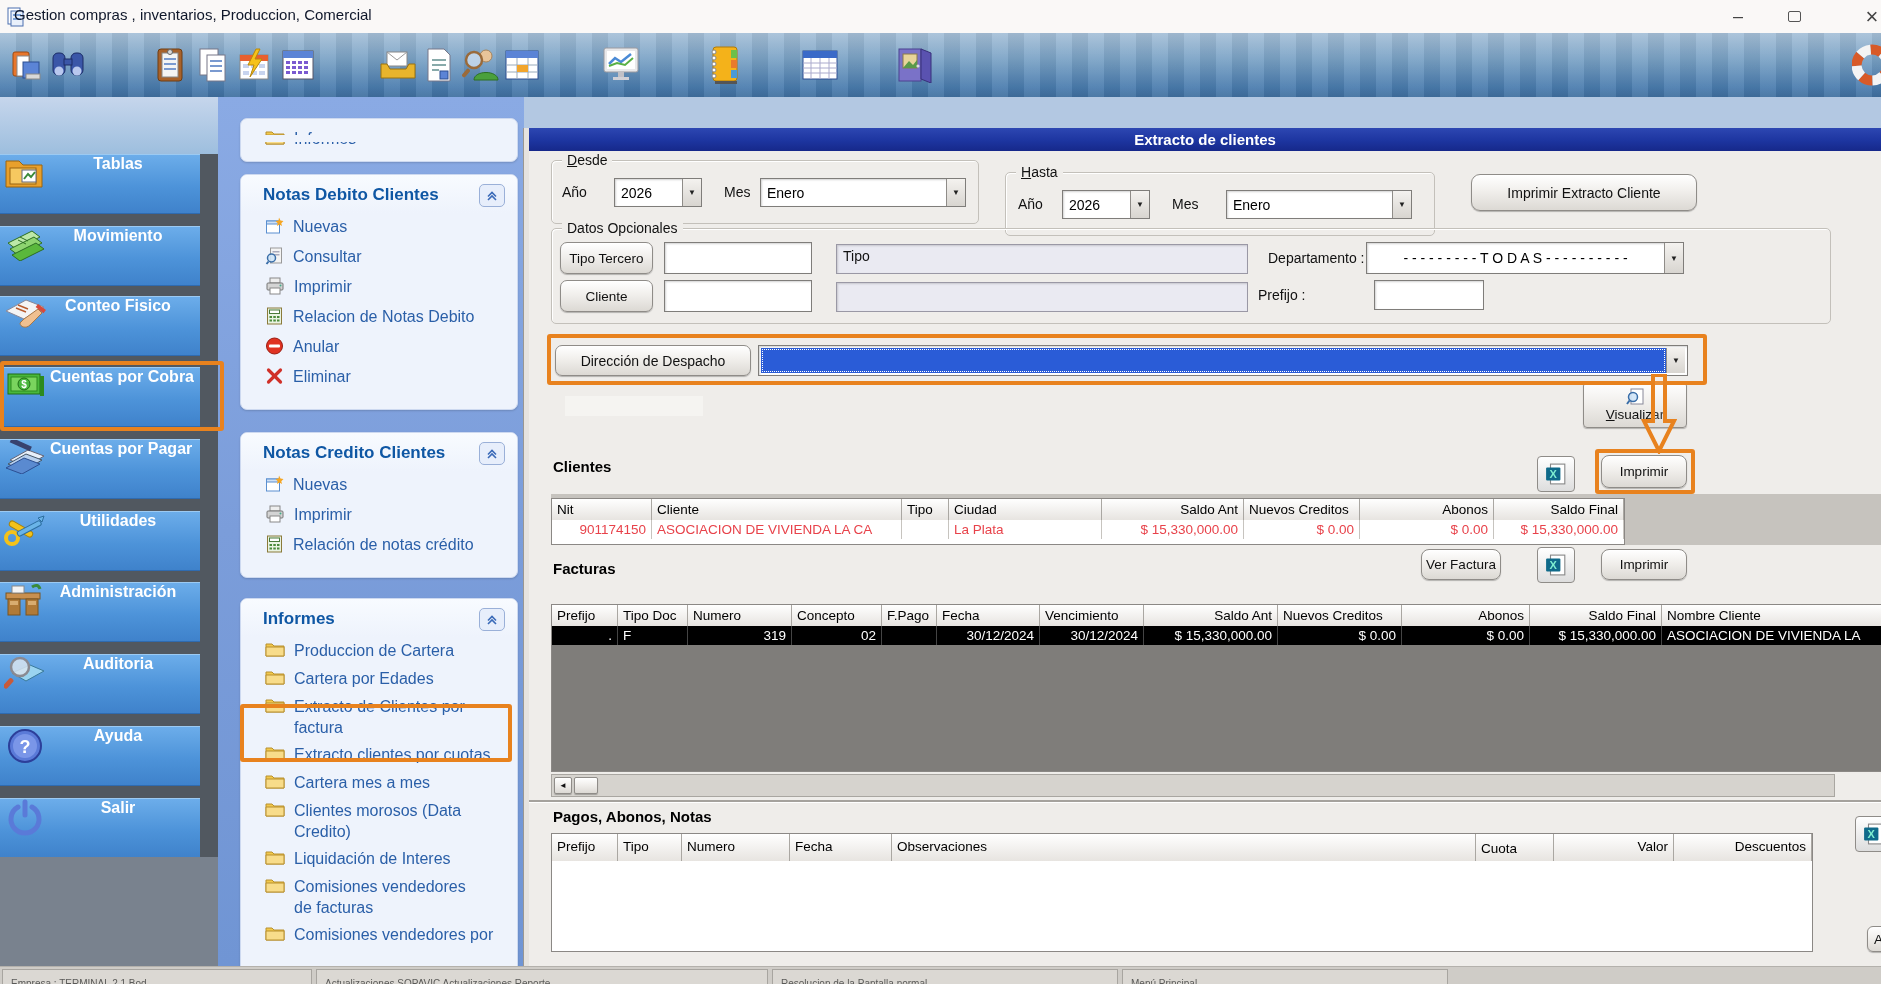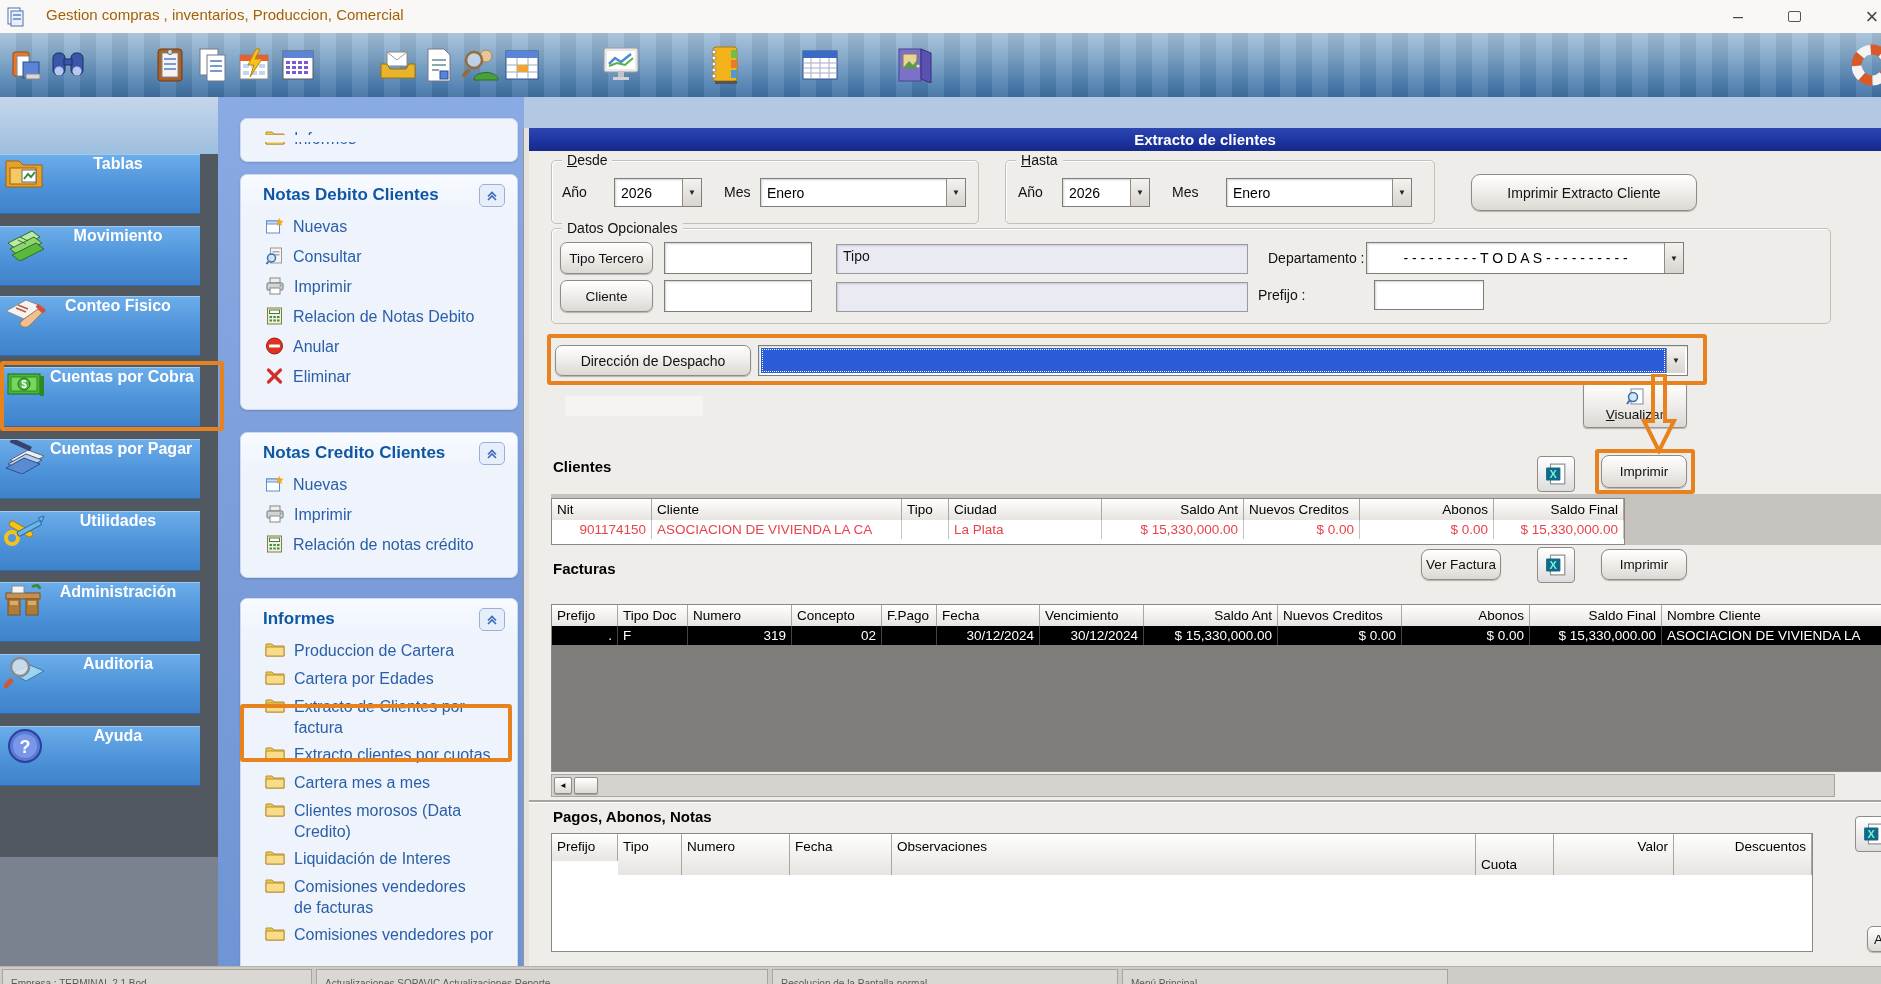--- a/index.html
+++ b/index.html
@@ -1,21 +1,21 @@
 <!DOCTYPE html>
 <html><head>
 <meta charset="utf-8">
 <style>
   html,body{margin:0;padding:0;background:#777;}
   #screen{position:relative;width:1881px;height:984px;overflow:hidden;background:#b3c8e2;
           font-family:"Liberation Sans",sans-serif;-webkit-font-smoothing:antialiased;}
   .abs{position:absolute;}
   
   #titlebar{left:0;top:0;width:1881px;height:33px;background:#faf8f7;border-bottom:1px solid #e3e1df;}
-  #titlebar .ttl{position:absolute;left:46px;top:6px;font-size:15px;color:#a16207;white-space:nowrap;}
+  #titlebar .ttl{position:absolute;left:14px;top:6px;font-size:15px;color:#0f172a;white-space:nowrap;}
   .winctl{position:absolute;top:0;height:33px;width:52px;display:flex;align-items:center;justify-content:center;color:#444;cursor:pointer;}
   .restore-box{width:11px;height:9px;border:1.4px solid #555;border-radius:2px;position:relative;background:#faf8f7;}
   .restore-box:before{content:"";position:absolute;left:2px;top:-4px;width:11px;height:9px;border:1.4px solid #555;border-radius:2px;z-index:-1;}
   
   #toolbar{left:0;top:33px;width:1881px;height:64px;
     background:linear-gradient(180deg,#a6c0d8 0%,#7ba3c6 40%,#4a7cae 85%,#3f6f9f 100%);}
   #toolbar:after{content:"";position:absolute;inset:0;
     background:repeating-linear-gradient(90deg,rgba(255,255,255,.07) 0 16px,rgba(0,0,0,.05) 16px 32px);}
   .tbi{position:absolute;top:11px;width:40px;height:42px;display:flex;align-items:center;justify-content:center;cursor:pointer;z-index:2;}
   
@@ -368,20 +368,29 @@
     <div class="sbtn" style="top:629px">
       <span class="sic">
           <svg width="38" height="38" viewBox="0 0 38 38">
             <circle cx="19" cy="19" r="16" fill="#5a7ad8" stroke="#2c3f9a" stroke-width="2"></circle>
             <circle cx="19" cy="19" r="12" fill="#7a96e8"></circle>
             <text x="19" y="26" text-anchor="middle" font-size="18" font-weight="bold" fill="#fff">?</text>
           </svg>
         </span>
       <span class="slb">Ayuda</span>
     </div>
+    <div class="sbtn" style="top:701px">
+      <span class="sic">
+          <svg width="38" height="38" viewBox="0 0 38 38">
+            <path d="M12 8 A14 14 0 1 0 26 8" fill="none" stroke="#5a7ad8" stroke-width="5" stroke-linecap="round"></path>
+            <line x1="19" y1="3" x2="19" y2="16" stroke="#5a7ad8" stroke-width="5" stroke-linecap="round"></line>
+          </svg>
+        </span>
+      <span class="slb">Salir</span>
+    </div>
     <div class="abs" style="left:0;top:760px;width:218px;height:109px;background:#79828e"></div>
   </div>
 
   <div class="abs" id="navpanel">
 
     <div class="card" style="top:21px;height:42px">
       <div class="navitem" style="padding-top:9px">
         <span class="nic"><svg width="20" height="16" viewBox="0 0 20 16">
               <path d="M1 3 h6 l2 2 h10 v10 h-18 z" fill="#f2c94c" stroke="#b8902e"></path>
               <path d="M1 6 h18 v9 h-18 z" fill="#f8dc8a" stroke="#b8902e"></path>
@@ -587,21 +596,21 @@
         <span class="val">2026</span>
         <span class="dd">▼</span>
       </div>
       <span class="lbl" style="left:172px;top:23px">Mes</span>
       <div class="combo" style="left:208px;top:17px;width:206px;height:29px">
         <span class="val">Enero</span>
         <span class="dd">▼</span>
       </div>
     </div>
 
-    <div class="group" style="left:476px;top:32px;width:428px;height:62px">
+    <div class="group" style="left:476px;top:44px;width:428px;height:62px">
       <span class="legend u1">Hasta</span>
       <span class="lbl" style="left:12px;top:23px">Año</span>
       <div class="combo" style="left:56px;top:17px;width:88px;height:29px">
         <span class="val">2026</span>
         <span class="dd">▼</span>
       </div>
       <span class="lbl" style="left:166px;top:23px">Mes</span>
       <div class="combo" style="left:220px;top:17px;width:186px;height:29px">
         <span class="val">Enero</span>
         <span class="dd">▼</span>
@@ -736,21 +745,21 @@
     <div class="abs" style="left:0;top:672px;width:1357px;height:2px;background:#a5a29d;box-shadow:0 1px 0 #fff"></div>
 
     <span class="seclbl" style="left:24px;top:680px">Pagos, Abonos, Notas</span>
     <div class="grid" style="left:22px;top:705px;width:1262px;height:119px">
       <div class="grow">
         <div class="hcell" style="width:66px;padding-top:5px;height:27px">Prefijo</div>
         <div class="hcell" style="width:64px;padding-top:5px">Tipo</div>
         <div class="hcell" style="width:108px;padding-top:5px">Numero</div>
         <div class="hcell" style="width:102px;padding-top:5px">Fecha</div>
         <div class="hcell" style="width:584px;padding-top:5px">Observaciones</div>
-        <div class="hcell" style="width:78px;padding-top:23px">Cuota</div>
+        <div class="hcell" style="width:78px;padding-top:7px">Cuota</div>
         <div class="hcell num" style="width:120px;padding-top:5px">Valor</div>
         <div class="hcell num" style="width:138px;padding-top:5px">Descuentos</div>
       </div>
     </div>
 
     <div class="excel-btn" style="left:1326px;top:688px;width:36px;height:34px">
       <svg width="22" height="22" viewBox="0 0 20 20">
           <rect x="5" y="1" width="13" height="18" fill="#fff" stroke="#888"></rect>
           <rect x="1" y="4" width="13" height="12" rx="1" fill="#0f6a8a"></rect>
           <text x="7.5" y="13.5" font-size="10" font-weight="bold" fill="#7ff0d0" text-anchor="middle">X</text>

